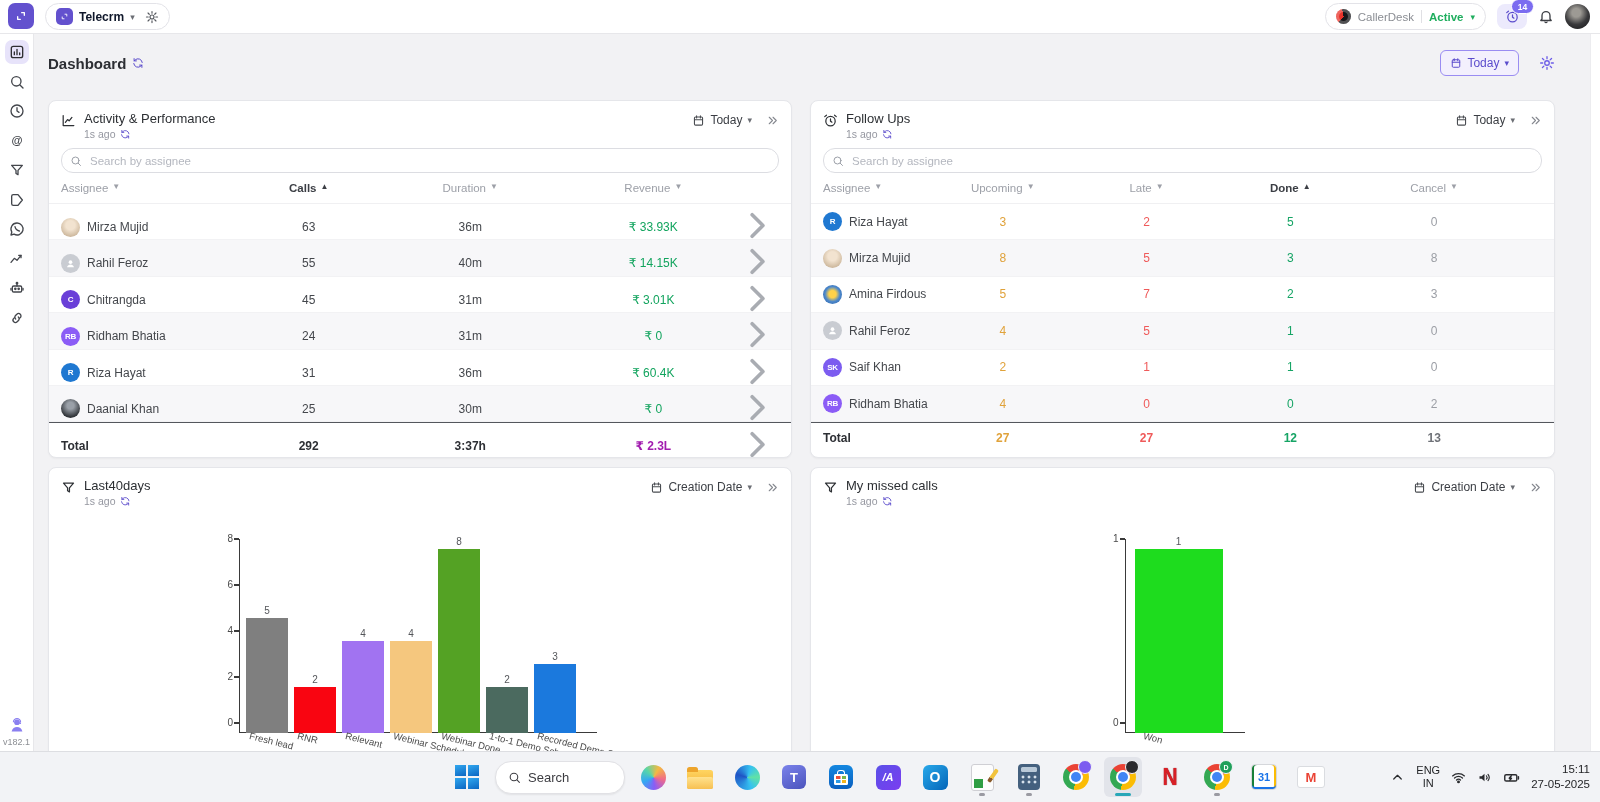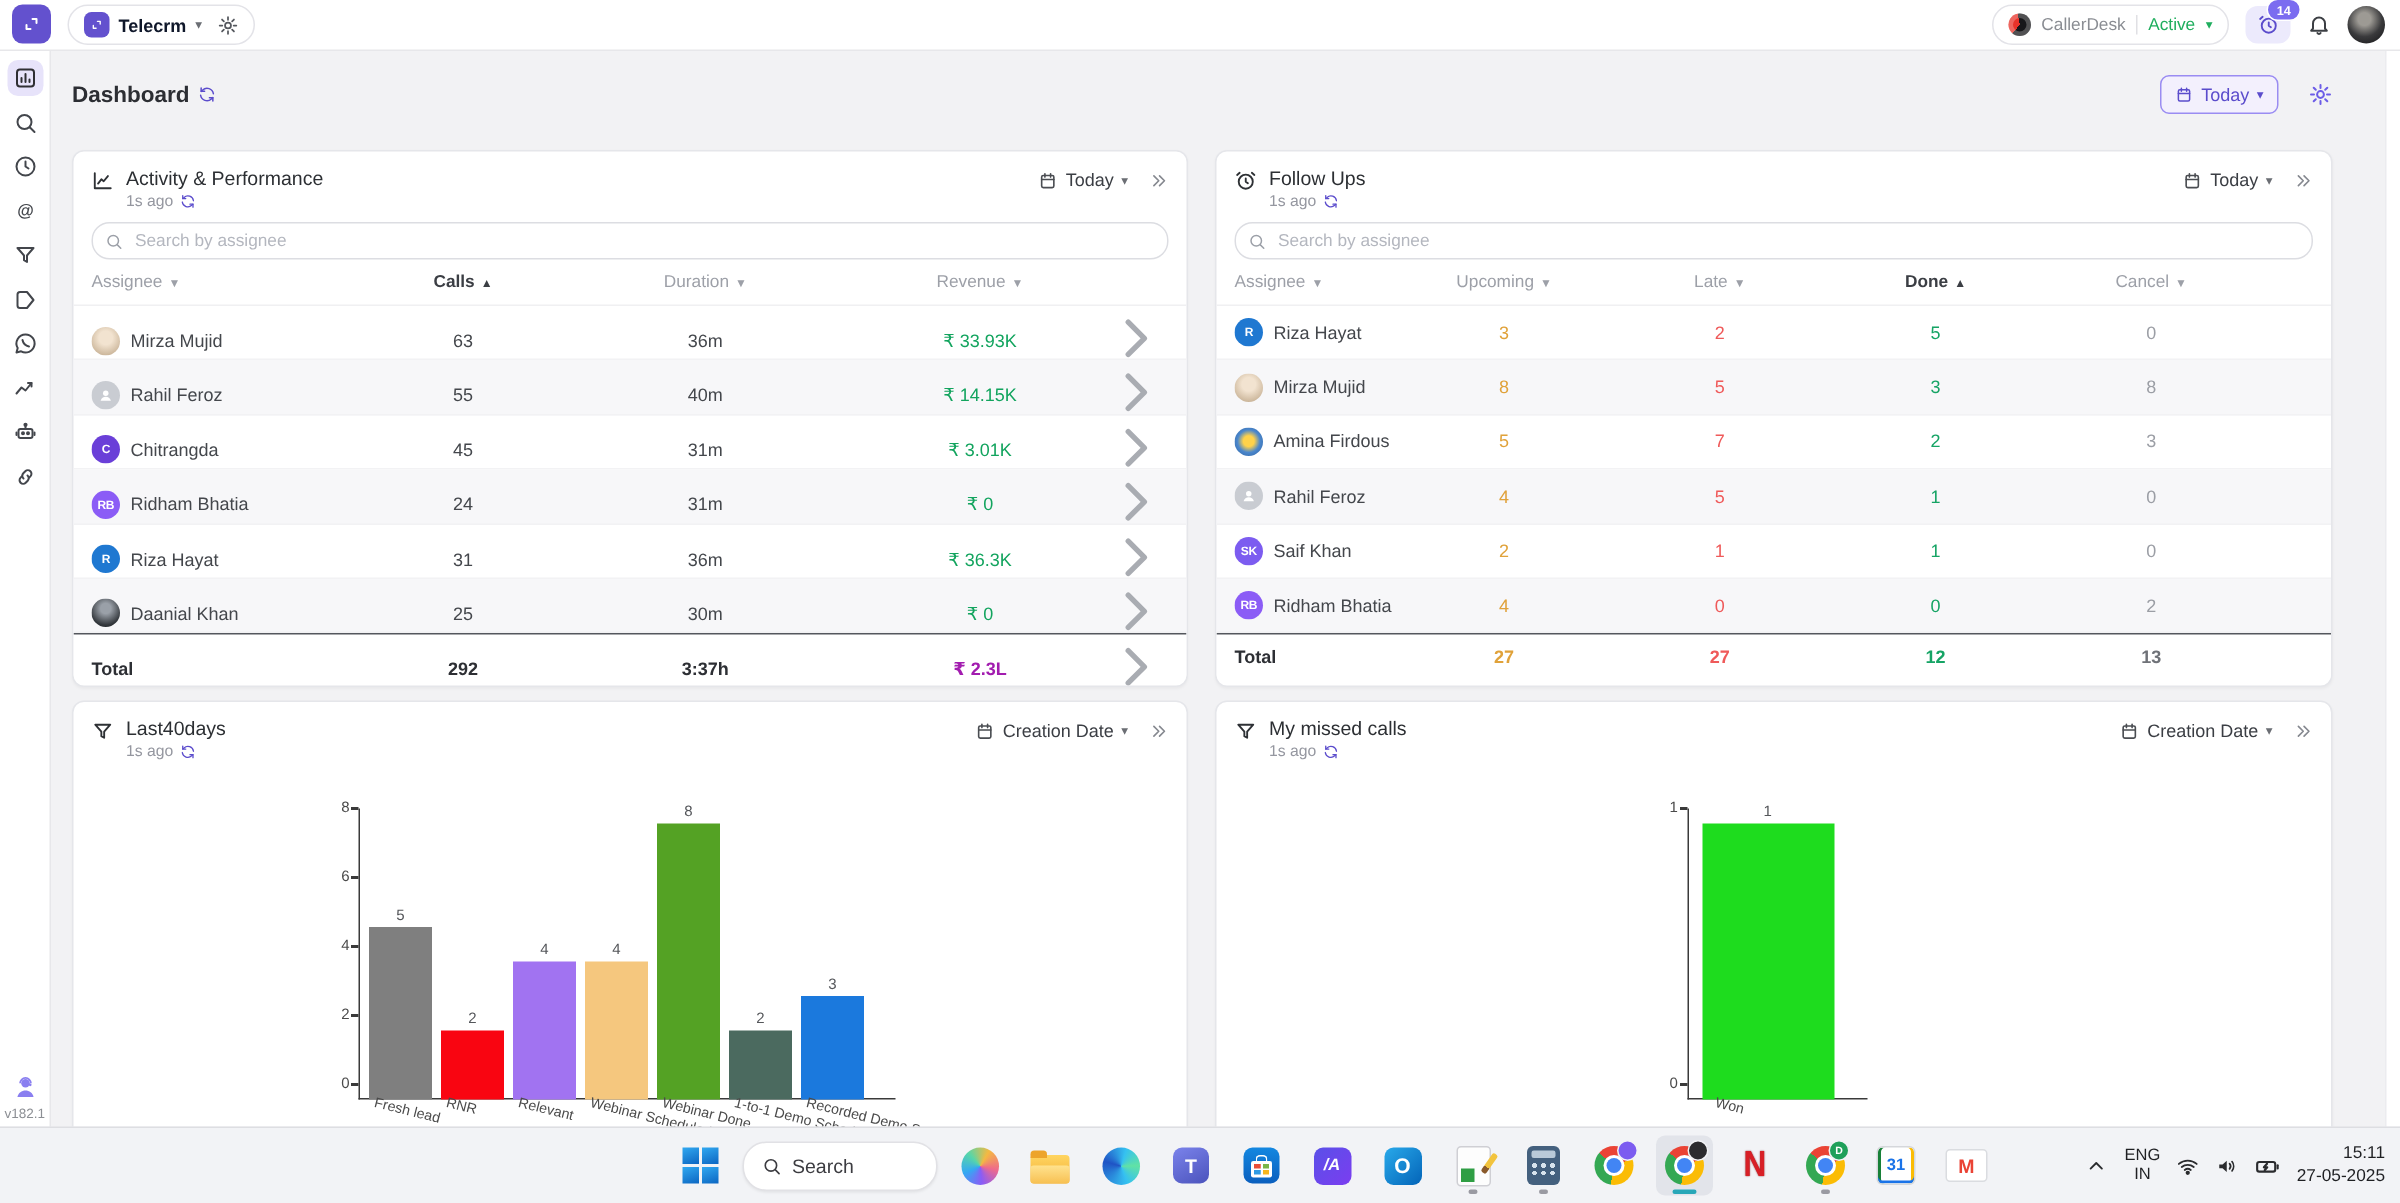--- a/index.html
+++ b/index.html
@@ -13,21 +13,21 @@
   .wspill{position:absolute;left:45px;top:3px;height:25px;border:1px solid #e3e3e8;border-radius:14px;display:flex;align-items:center;padding:0 10px;gap:6px;background:#fff}
   .wspill .mini{width:17px;height:17px;border-radius:5px;background:#6351ce;color:#fff;font-size:11px;display:flex;align-items:center;justify-content:center}
   .wspill .wname{font-size:12px;font-weight:600;color:#0f172a}
   .wspill .cd{font-size:9px;color:#6b6e74}
   .wspill .gear{font-size:14px;color:#55585e;margin-left:4px}
   .tb-right{position:absolute;right:10px;top:0;height:33px;display:flex;align-items:center;gap:11px}
   .cdesk{height:25px;border:1px solid #e3e3e8;border-radius:14px;display:flex;align-items:center;gap:7px;padding:0 10px;background:#fff}
   .cdesk .clogo{width:15px;height:15px;border-radius:50%;background:conic-gradient(from 220deg,#e8332a 0 130deg,#17171a 130deg 360deg);box-shadow:inset 0 0 0 3px rgba(255,255,255,.25)}
   .cdesk .cname{font-size:11.5px;color:#8a8d93}
   .cdesk .sep{width:1px;height:13px;background:#e0e0e4}
-  .cdesk .cstatus{font-size:11.5px;font-weight:400;color:#1fae5e}
+  .cdesk .cstatus{font-size:11.5px;font-weight:700;color:#1fae5e}
   .cdesk .chv{font-size:9px;color:#1fae5e}
   .alarmbtn{position:relative;width:30px;height:25px;border-radius:8px;background:#eceafc;display:flex;align-items:center;justify-content:center;color:#5b4ccc;font-size:15px}
   .alarmbtn .badge{position:absolute;top:-5px;right:-7px;min-width:15px;height:13px;border-radius:8px;background:#7b6cf0;color:#fff;font-size:8.5px;font-weight:700;display:flex;align-items:center;justify-content:center;padding:0 3px;border:1.5px solid #fff}
   .bell{position:relative;font-size:16px;color:#3c3f44}
   .uavatar{width:25px;height:25px;border-radius:50%;background:radial-gradient(circle at 45% 35%,#9d9a94 0 20%,#3a3a3c 55%,#121214 100%)}
   
   .sidebar{position:absolute;left:0;top:33px;bottom:0;width:33px;background:#fff;border-right:1px solid #e7e7ea;z-index:4;display:flex;flex-direction:column;align-items:center;padding-top:7px}
   .s-item{width:24px;height:24px;margin-bottom:5.5px;border-radius:7px;display:flex;align-items:center;justify-content:center;color:#43464c;font-size:16px;cursor:pointer}
   .s-item.active{background:#e7e3fa;color:#2f2f33}
   .s-bottom{position:absolute;bottom:55px;left:0;width:33px;display:flex;flex-direction:column;align-items:center}
@@ -56,21 +56,21 @@
   .pfilter .icn{font-size:13px;color:#4a4d52}
   .pfilter .cd{font-size:9px;color:#6b6e74}
   .more{font-size:13px;color:#85888f;cursor:pointer}
   .searchbox{margin:4px 12px 0;height:23px;border:1px solid #dcdde2;border-radius:12px;display:flex;align-items:center;background:#fff}
   .searchbox .icn{font-size:12px;color:#9ca0a8;margin-left:8px}
   .searchbox input{border:none;outline:none;flex:1;font-size:11.5px;margin-left:6px;color:#3a3d42;font-family:inherit;background:transparent}
   .searchbox input::placeholder{color:#b4b7bf}
   .g-act{display:grid;grid-template-columns:26% 17% 28% 23% 6%;align-items:center}
   .g-fu{display:grid;grid-template-columns:15% 20% 20% 20% 20% 5%;align-items:center}
   .colhead{height:30px;padding:0 12px;border-bottom:1px solid #f0f0f2}
-  .col{font-size:11.5px;color:#9da0a8;display:flex;align-items:center;gap:4px;cursor:pointer}
+  .col{font-size:11.5px;color:#9da0a8;display:flex;gap:4px;cursor:pointer}
   .col.center{justify-content:center}
   .col .arr{font-size:8px}
   .col.sorted{color:#3b3e44;font-weight:700}
   .trow{height:35.4px;padding:0 12px;border-bottom:1px solid #f2f2f4;font-size:12px;color:#44474c;cursor:pointer}
   .trow.alt{background:#f7f7f9}
   .c-name{display:flex;align-items:center;gap:7px;overflow:hidden;white-space:nowrap}
   .c-mid{text-align:center}
   .rev{color:#12a45e}
   .chev{text-align:right;color:#a9acb2;font-size:11px}
   .trow.total{height:29px;border-top:1px solid #54575d;border-bottom:none;font-weight:700;color:#2d2f34;background:#fff;cursor:default}
@@ -437,21 +437,21 @@
               <path d="M9 6l6 6-6 6"></path>
             </svg></span>
         </div>
         <div class="trow g-act">
           <div class="c-name">
             <span class="avatar initials" style="background: rgb(31, 120, 209);">R</span>
             <span>Riza Hayat</span>
           </div>
           <div class="c-mid">31</div>
           <div class="c-mid">36m</div>
-          <div class="c-mid rev">₹ 36.3K</div>
+          <div class="c-mid rev">₹ 60.4K</div>
           <span class="chev" style="font-size: 12px;"><svg viewBox="0 0 24 24" fill="none" stroke="currentColor" stroke-width="2" stroke-linecap="round" stroke-linejoin="round">
               <path d="M9 6l6 6-6 6"></path>
             </svg></span>
         </div>
         <div class="trow g-act alt">
           <div class="c-name">
             <span class="avatar photo-dark"></span>
             <span>Daanial Khan</span>
           </div>
           <div class="c-mid">25</div>

